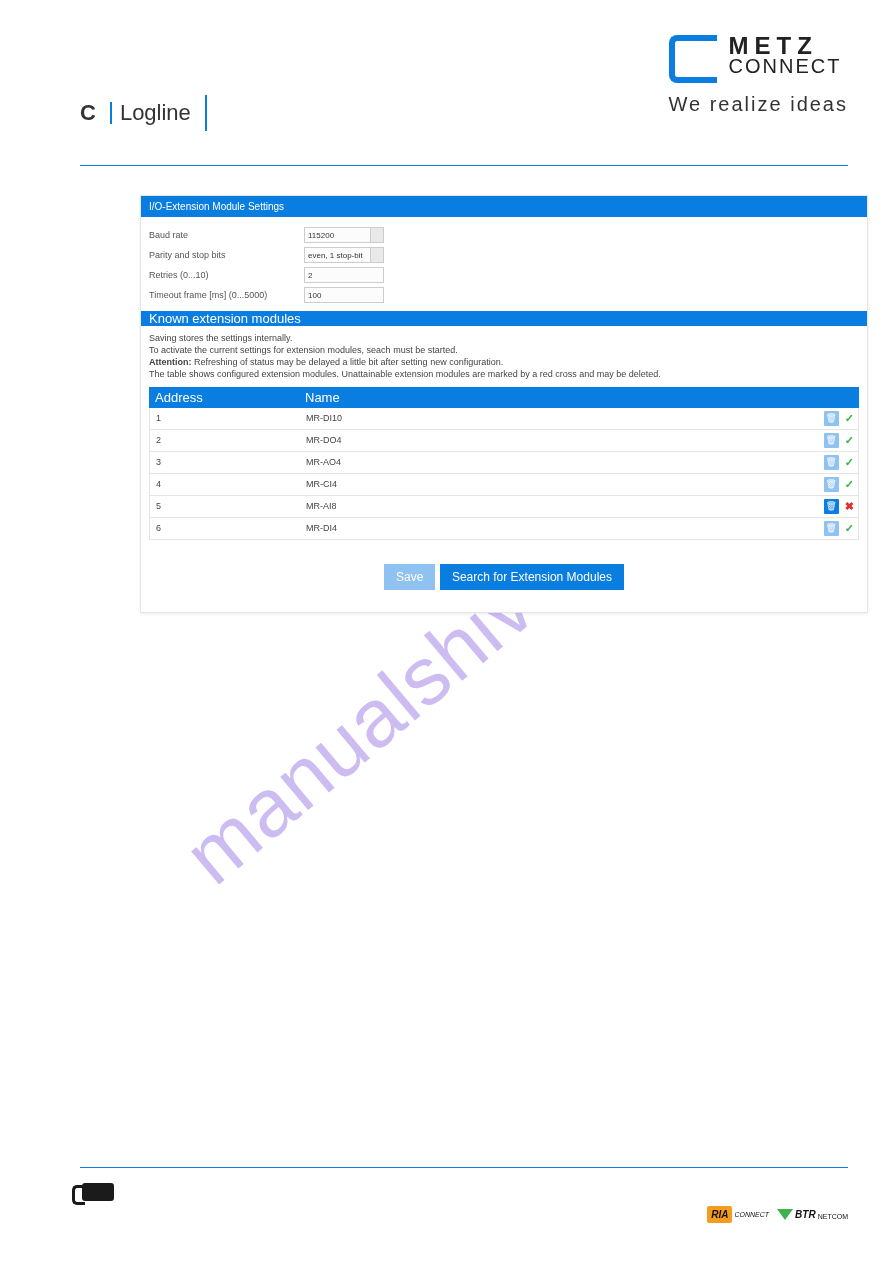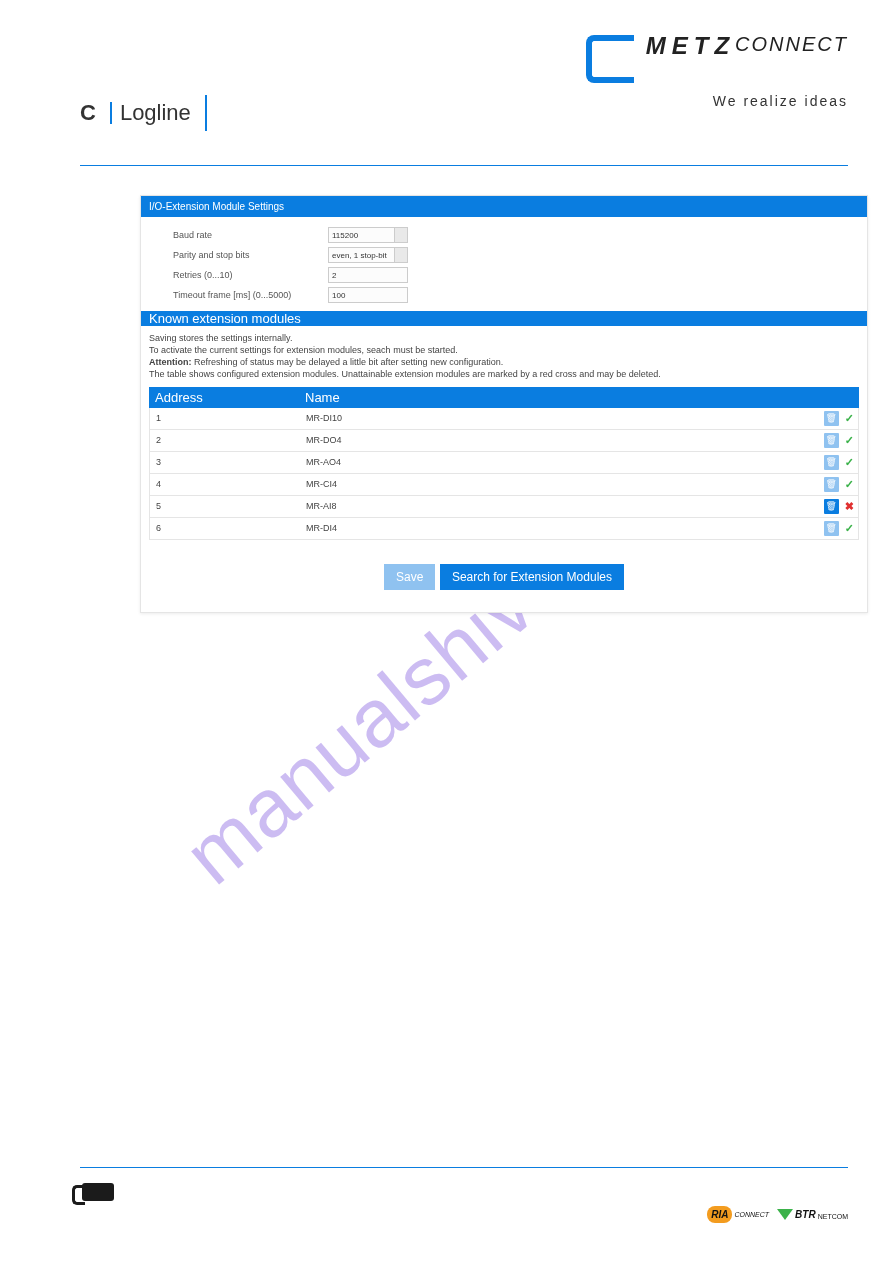--- a/index.html
+++ b/index.html
@@ -25,24 +25,24 @@
     text-align: left;
   }
   .metz-top { display: flex; align-items: flex-start; }
   .metz-c {
     width: 48px; height: 48px;
     border: 6px solid #0a7de0;
     border-right: none;
     border-radius: 8px 0 0 8px;
     margin-right: 12px;
   }
-  .metz-text { display: flex; flex-direction: row; line-height: 0.92; font-style: italic; }
+  .metz-text { display: flex; flex-direction: column; line-height: 0.92; }
   .metz-line1 { font-weight: 700; font-size: 24px; letter-spacing: 6px; color: #222; }
   .metz-line2 { font-weight: 400; font-size: 20px; letter-spacing: 2px; color: #222; }
-  .metz-tag { font-size: 14px; letter-spacing: 2px; color: #333; margin-top: 10px; text-align: right; }
+  .metz-tag { font-size: 20px; letter-spacing: 2px; color: #333; margin-top: 10px; text-align: right; }
   .logline {
     position: absolute;
     left: 25px;
     top: 60px;
     display: flex;
     align-items: center;
     font-size: 22px;
     font-weight: 300;
     color: #333;
   }
@@ -64,21 +64,21 @@
     color: #333;
   }
   .panel-title {
     background: #0a7de0;
     color: #fff;
     padding: 5px 8px;
     font-size: 10px;
   }
   .form-area { padding: 6px 8px 4px; }
   .form-row { display: flex; align-items: center; margin: 4px 0; }
-  .form-label { width: 155px; color: #555; margin-left: 24px; }
+  .form-label { width: 155px; color: #555; }
   .select-box, .input-box {
     width: 80px;
     height: 16px;
     border: 1px solid #ccc;
     background: #fcfcfc;
     font-size: 8px;
     padding: 1px 3px;
     display: flex;
     align-items: center;
     position: relative;
@@ -171,21 +171,21 @@
   .foot-right {
     position: absolute; right: 45px; bottom: 40px;
     display: flex; align-items: center; gap: 8px;
   }
   .ria {
     display: flex; align-items: center;
     font-size: 10px; font-style: italic; font-weight: 700;
   }
   .ria-box {
     background: #f39c1f; color: #111;
-    padding: 3px 4px; border-radius: 8px;
+    padding: 3px 4px; border-radius: 2px;
     font-style: italic;
   }
   .ria-sub { font-size: 7px; font-weight: 400; margin-left: 2px; color: #111; font-style: italic; }
   .btr { display: flex; align-items: flex-end; font-size: 10px; }
   .btr-tri {
     width: 0; height: 0;
     border-top: 11px solid #3bb24a;
     border-left: 8px solid transparent;
     border-right: 8px solid transparent;
     margin-right: 2px;

